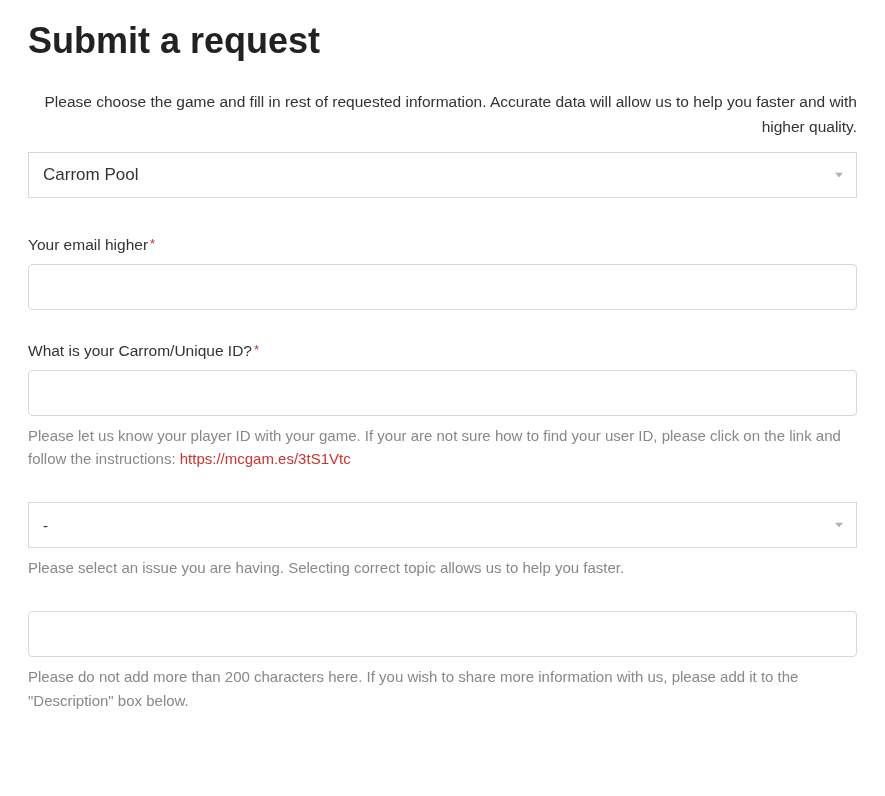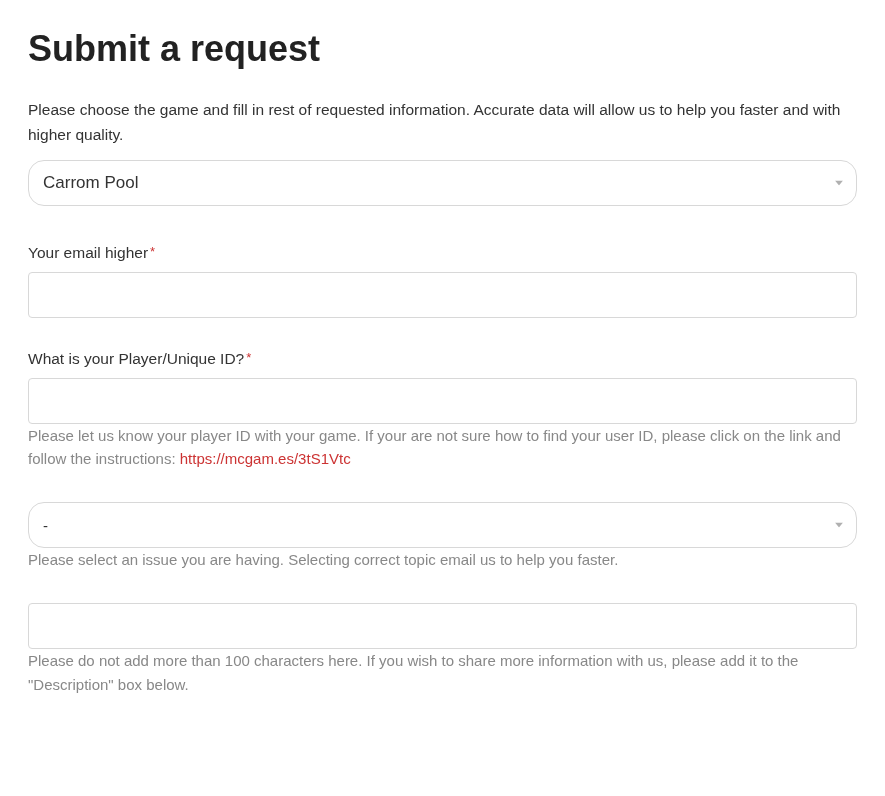--- a/index.html
+++ b/index.html
@@ -12,27 +12,28 @@
       background: #ffffff;
       color: #333333;
       padding: 20px 28px;
       width: 885px;
     }
     .page-title {
       font-size: 36px;
       font-weight: 600;
       color: #222222;
       margin-bottom: 28px;
-      margin-top: 8px;
+      margin-top: 0;
     }
     .intro-text {
       font-size: 15.5px;
       color: #333333;
       line-height: 1.6;
       margin-bottom: 12px;
+      text-align: right;
     }
     .form-group {
       margin-bottom: 32px;
     }
     .form-label {
       display: block;
       font-size: 15.5px;
       color: #333333;
       margin-bottom: 10px;
     }
@@ -53,21 +54,21 @@
       background: #ffffff;
     }
     .select-wrapper {
       position: relative;
       width: 100%;
     }
     .select-display {
       width: 100%;
       height: 46px;
       border: 1px solid #d8d8d8;
-      border-radius: 16px;
+      border-radius: 0;
       padding: 10px 38px 10px 14px;
       font-size: 17px;
       color: #333333;
       background: #ffffff;
       display: flex;
       align-items: center;
       cursor: pointer;
     }
     .select-display.issue {
       font-size: 15px;
@@ -79,20 +80,21 @@
       transform: translateY(-50%);
       pointer-events: none;
     }
     .select-caret svg {
       display: block;
     }
     .helper-text {
       font-size: 15px;
       color: #888888;
       line-height: 1.55;
+      margin-top: 8px;
     }
     .helper-text a {
       color: #cc3333;
       text-decoration: none;
     }
     .game-select-group {
       margin-bottom: 38px;
     }
   </style>
 </head>
@@ -116,38 +118,38 @@
 
 <div class="form-group">
   <label class="form-label">
     <span>Your email higher</span><span class="required-asterisk">*</span>
   </label>
   <input type="text" class="text-input" value="" style="">
 </div>
 
 <div class="form-group">
   <label class="form-label">
-    <span>What is your Player/Unique ID?</span><span class="required-asterisk">*</span>
+    <span>What is your Carrom/Unique ID?</span><span class="required-asterisk">*</span>
   </label>
   <input type="text" class="text-input" value="" style="">
   <p class="helper-text">
     <span>Please let us know your player ID with your game. If your are not sure how to find your user ID, please click on the link and follow the instructions: </span><a href="#">https://mcgam.es/3tS1Vtc</a>
   </p>
 </div>
 
 <div class="form-group">
   <div class="select-wrapper">
     <div class="select-display issue">
       <span>-</span>
     </div>
     <span class="select-caret">
       <svg width="8" height="5" viewBox="0 0 8 5">
           <path d="M0 0 L8 0 L4 5 Z" fill="#b0b0b0"></path>
         </svg>
     </span>
   </div>
-  <p class="helper-text">Please select an issue you are having. Selecting correct topic email us to help you faster.</p>
+  <p class="helper-text">Please select an issue you are having. Selecting correct topic allows us to help you faster.</p>
 </div>
 
 <div class="form-group">
   <input type="text" class="text-input" value="" style="">
-  <p class="helper-text">Please do not add more than 100 characters here. If you wish to share more information with us, please add it to the "Description" box below.</p>
+  <p class="helper-text">Please do not add more than 200 characters here. If you wish to share more information with us, please add it to the "Description" box below.</p>
 </div>
 
 </body></html>

